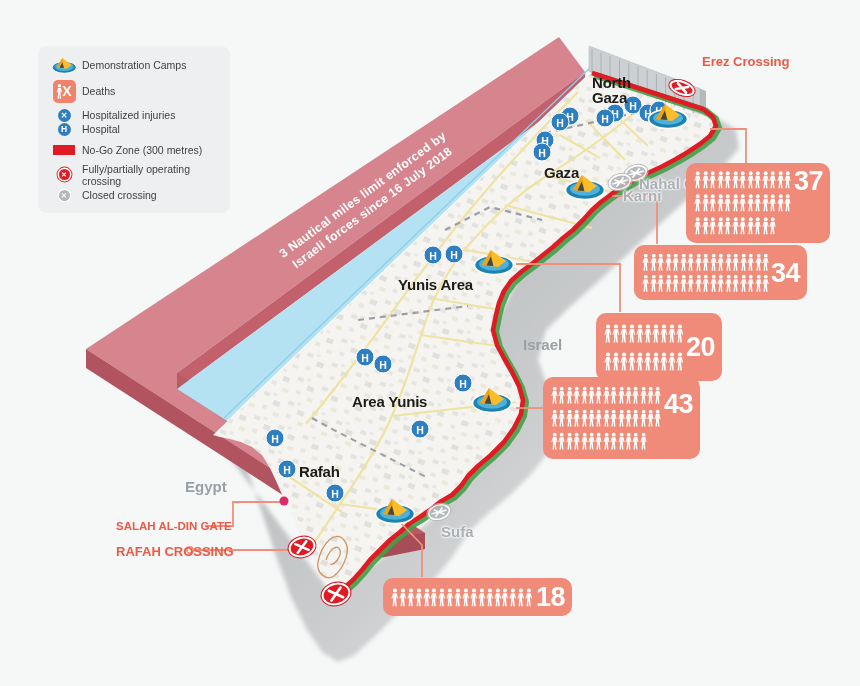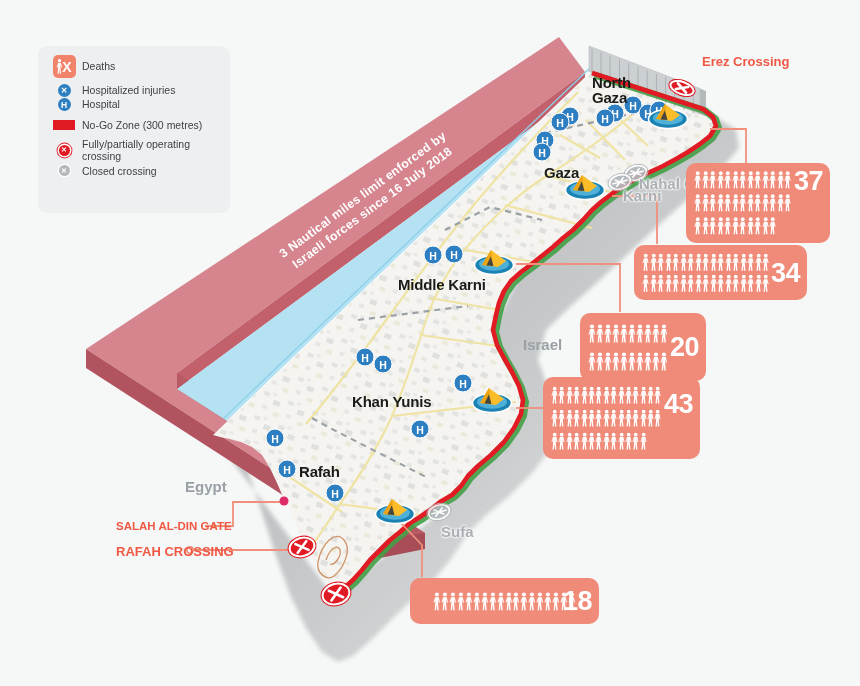--- a/index.html
+++ b/index.html
@@ -251,22 +251,22 @@
             <ellipse rx="13.5" ry="10" fill="#e11b24" stroke="#fff" stroke-width="1.8"></ellipse>
             <path d="M-6.075 -5L6.075 5M-6.075 5L6.075 -5" stroke="#fff" stroke-width="2.6" stroke-linecap="round"></path>
           </g>
         </svg></div>
       <div class="gatedot" style="left: 284px; top: 501px;"></div>
     </div>
   <div id="label-layer" class="layer">
       <div class="region" style="left: 592px; top: 76px;">North
 Gaza</div>
       <div class="region" style="left: 544px; top: 166px;">Gaza</div>
-      <div class="region" style="left: 398px; top: 278px;">Middle Karni</div>
-      <div class="region" style="left: 352px; top: 395px;">Khan Yunis</div>
+      <div class="region" style="left: 398px; top: 278px;">Yunis Area</div>
+      <div class="region" style="left: 352px; top: 395px;">Area Yunis</div>
       <div class="region" style="left: 299px; top: 465px;">Rafah</div>
       <div class="country" style="left: 523px; top: 336px;">Israel</div>
       <div class="country" style="left: 185px; top: 478px;">Egypt</div>
       <div class="xlabel" style="left: 686px; top: 54px; font-size: 13px;">Erez Crossing</div>
       <div class="xlabel" style="left: 100px; top: 519px; font-size: 11.5px;">SALAH AL-DIN GATE</div>
       <div class="xlabel" style="left: 100px; top: 544px; font-size: 13px;">RAFAH CROSSING</div>
       <div class="minor" style="left: 639px; top: 175px;">Nahal Oz</div>
       <div class="minor" style="left: 623px; top: 187px;">Karni</div>
       <div class="minor" style="left: 441px; top: 523px;">Sufa</div>
     </div>
@@ -564,21 +564,21 @@
             <circle cx="5" cy="2.7" r="2.55" fill="#fff"></circle>
             <path fill="#fff" d="M2.7 6h4.6l1.55 6.6-1.3.35-1.05-4.4v5.1l.85 9.05h-1.9l-.55-6.6h-.4l-.55 6.6h-1.9l.85-9.05v-5.1l-1.05 4.4-1.3-.35z"></path>
           </svg>
           <svg class="psn" width="7.5" height="20.5" viewBox="0 0 10 23">
             <circle cx="5" cy="2.7" r="2.55" fill="#fff"></circle>
             <path fill="#fff" d="M2.7 6h4.6l1.55 6.6-1.3.35-1.05-4.4v5.1l.85 9.05h-1.9l-.55-6.6h-.4l-.55 6.6h-1.9l.85-9.05v-5.1l-1.05 4.4-1.3-.35z"></path>
           </svg>
         </div>
         <div class="statnum" style="top: 50%; transform: translateY(-50%);">34</div>
       </div>
-      <div class="statbox" style="left: 580px; top: 313px; width: 126px; height: 68px;">
+      <div class="statbox" style="left: 596px; top: 313px; width: 126px; height: 68px;">
         <div class="srow">
           <svg class="psn" width="8.0" height="21.0" viewBox="0 0 10 23">
             <circle cx="5" cy="2.7" r="2.55" fill="#fff"></circle>
             <path fill="#fff" d="M2.7 6h4.6l1.55 6.6-1.3.35-1.05-4.4v5.1l.85 9.05h-1.9l-.55-6.6h-.4l-.55 6.6h-1.9l.85-9.05v-5.1l-1.05 4.4-1.3-.35z"></path>
           </svg>
           <svg class="psn" width="8.0" height="21.0" viewBox="0 0 10 23">
             <circle cx="5" cy="2.7" r="2.55" fill="#fff"></circle>
             <path fill="#fff" d="M2.7 6h4.6l1.55 6.6-1.3.35-1.05-4.4v5.1l.85 9.05h-1.9l-.55-6.6h-.4l-.55 6.6h-1.9l.85-9.05v-5.1l-1.05 4.4-1.3-.35z"></path>
           </svg>
           <svg class="psn" width="8.0" height="21.0" viewBox="0 0 10 23">
@@ -832,21 +832,21 @@
             <circle cx="5" cy="2.7" r="2.55" fill="#fff"></circle>
             <path fill="#fff" d="M2.7 6h4.6l1.55 6.6-1.3.35-1.05-4.4v5.1l.85 9.05h-1.9l-.55-6.6h-.4l-.55 6.6h-1.9l.85-9.05v-5.1l-1.05 4.4-1.3-.35z"></path>
           </svg>
           <svg class="psn" width="7.4" height="22.3" viewBox="0 0 10 23">
             <circle cx="5" cy="2.7" r="2.55" fill="#fff"></circle>
             <path fill="#fff" d="M2.7 6h4.6l1.55 6.6-1.3.35-1.05-4.4v5.1l.85 9.05h-1.9l-.55-6.6h-.4l-.55 6.6h-1.9l.85-9.05v-5.1l-1.05 4.4-1.3-.35z"></path>
           </svg>
         </div>
         <div class="statnum" style="top: 14px;">43</div>
       </div>
-      <div class="statbox" style="left: 410px; top: 578px; width: 189px; height: 46px; align-items: center;">
+      <div class="statbox" style="left: 383px; top: 578px; width: 189px; height: 38px;">
         <div class="srow">
           <svg class="psn" width="7.9" height="25.0" viewBox="0 0 10 23">
             <circle cx="5" cy="2.7" r="2.55" fill="#fff"></circle>
             <path fill="#fff" d="M2.7 6h4.6l1.55 6.6-1.3.35-1.05-4.4v5.1l.85 9.05h-1.9l-.55-6.6h-.4l-.55 6.6h-1.9l.85-9.05v-5.1l-1.05 4.4-1.3-.35z"></path>
           </svg>
           <svg class="psn" width="7.9" height="25.0" viewBox="0 0 10 23">
             <circle cx="5" cy="2.7" r="2.55" fill="#fff"></circle>
             <path fill="#fff" d="M2.7 6h4.6l1.55 6.6-1.3.35-1.05-4.4v5.1l.85 9.05h-1.9l-.55-6.6h-.4l-.55 6.6h-1.9l.85-9.05v-5.1l-1.05 4.4-1.3-.35z"></path>
           </svg>
           <svg class="psn" width="7.9" height="25.0" viewBox="0 0 10 23">
@@ -912,20 +912,32 @@
           <svg class="psn" width="7.9" height="25.0" viewBox="0 0 10 23">
             <circle cx="5" cy="2.7" r="2.55" fill="#fff"></circle>
             <path fill="#fff" d="M2.7 6h4.6l1.55 6.6-1.3.35-1.05-4.4v5.1l.85 9.05h-1.9l-.55-6.6h-.4l-.55 6.6h-1.9l.85-9.05v-5.1l-1.05 4.4-1.3-.35z"></path>
           </svg>
         </div>
         <div class="statnum" style="top: 50%; transform: translateY(-50%);">18</div>
       </div>
     </div>
 
   <div id="legend-panel">
+      <div class="lg-row" style="margin-bottom: 5px;">
+        <div class="lg-ic">
+          <svg width="28.52" height="19.84" viewBox="-23 -16 46 32">
+            <ellipse cx="0" cy="4" rx="19.5" ry="9.5" fill="#1b82b4" stroke="#fff" stroke-width="1.6"></ellipse>
+            <ellipse cx="0" cy="3" rx="15" ry="6.8" fill="#4fb0d8"></ellipse>
+            <polygon points="-12,4 -3,-11 12,0 4,6" fill="#fbbd2a"></polygon>
+            <polygon points="-12,4 -3,-11 -1,5" fill="#eda414"></polygon>
+            <polygon points="-7.5,4.5 -3.2,-4.5 -0.5,5" fill="#474740"></polygon>
+          </svg>
+        </div>
+        <div class="lg-tx">Demonstration Camps</div>
+      </div>
       <div class="lg-row" style="margin-bottom: 6px;">
         <div class="lg-ic">
           <span style="display:inline-flex;align-items:center;justify-content:center;width:23px;height:23px;background:#f2836b;border-radius:5px;">
             <svg class="psn" width="7" height="15" viewBox="0 0 10 23">
               <circle cx="5" cy="2.7" r="2.55" fill="#fff"></circle>
               <path fill="#fff" d="M2.7 6h4.6l1.55 6.6-1.3.35-1.05-4.4v5.1l.85 9.05h-1.9l-.55-6.6h-.4l-.55 6.6h-1.9l.85-9.05v-5.1l-1.05 4.4-1.3-.35z"></path>
             </svg>
             <span style="color:#fff;font-weight:bold;font-size:14px;margin-left:-1px;">X</span>
           </span>
         </div>

